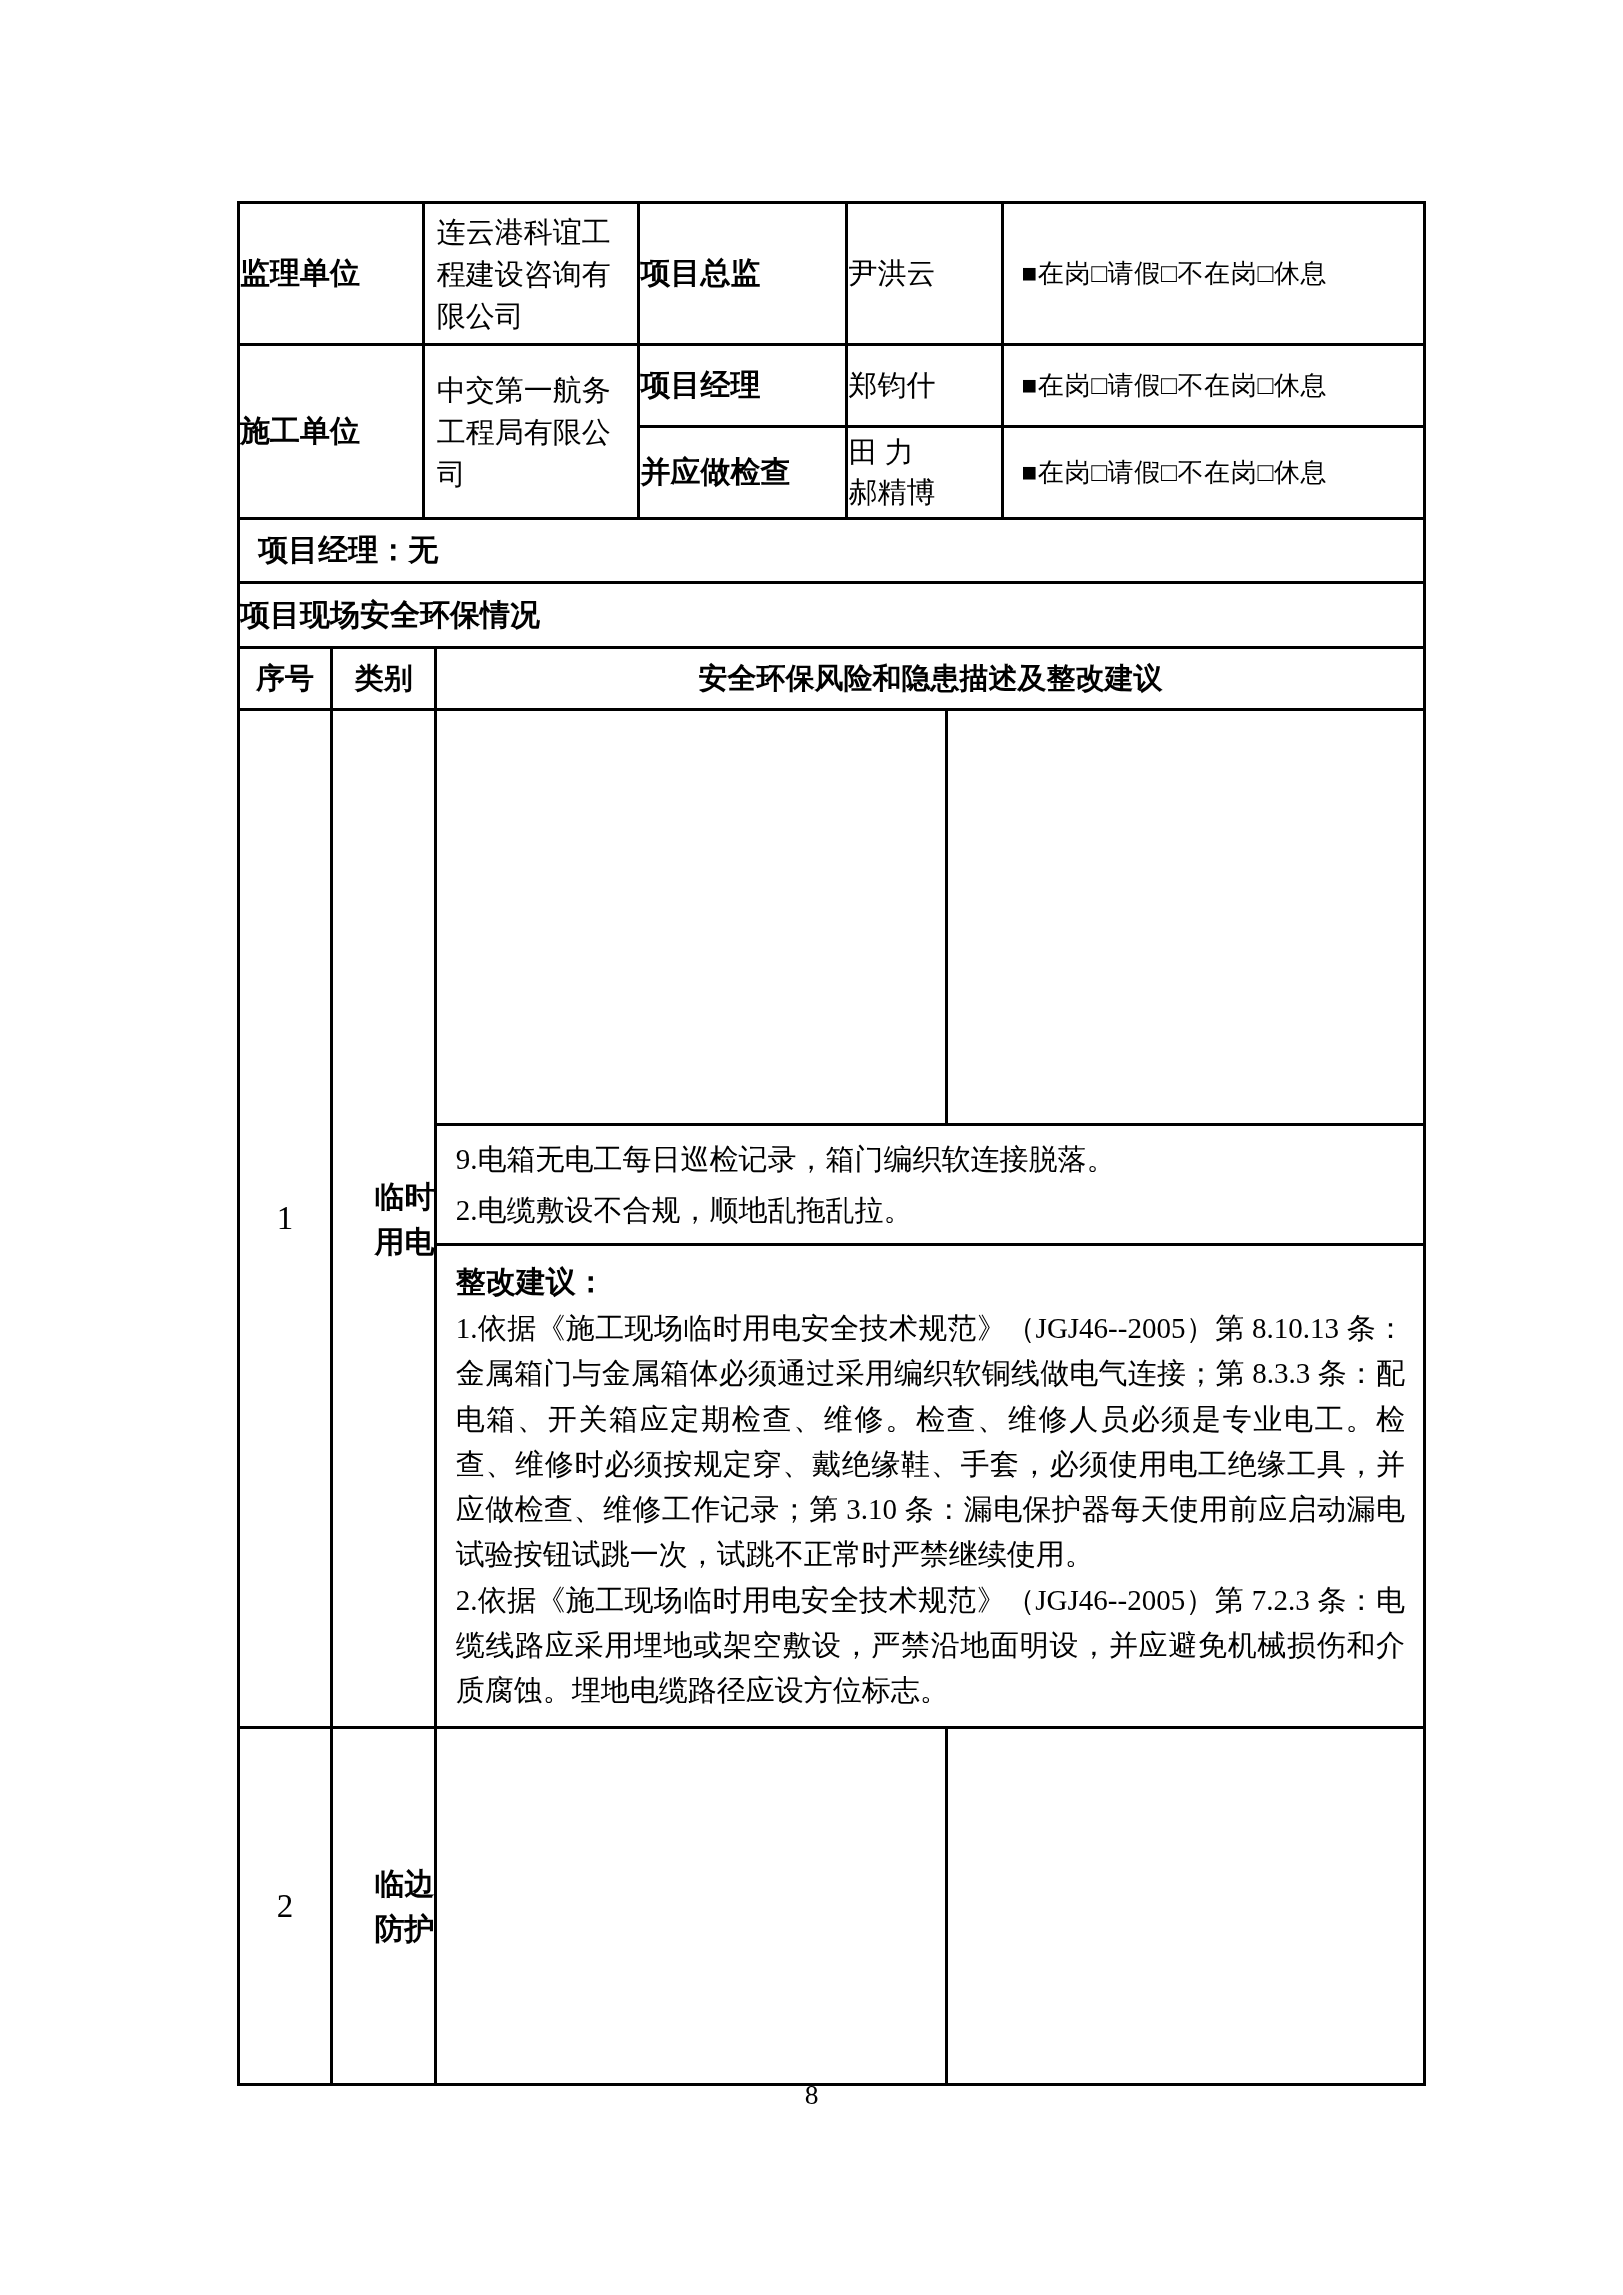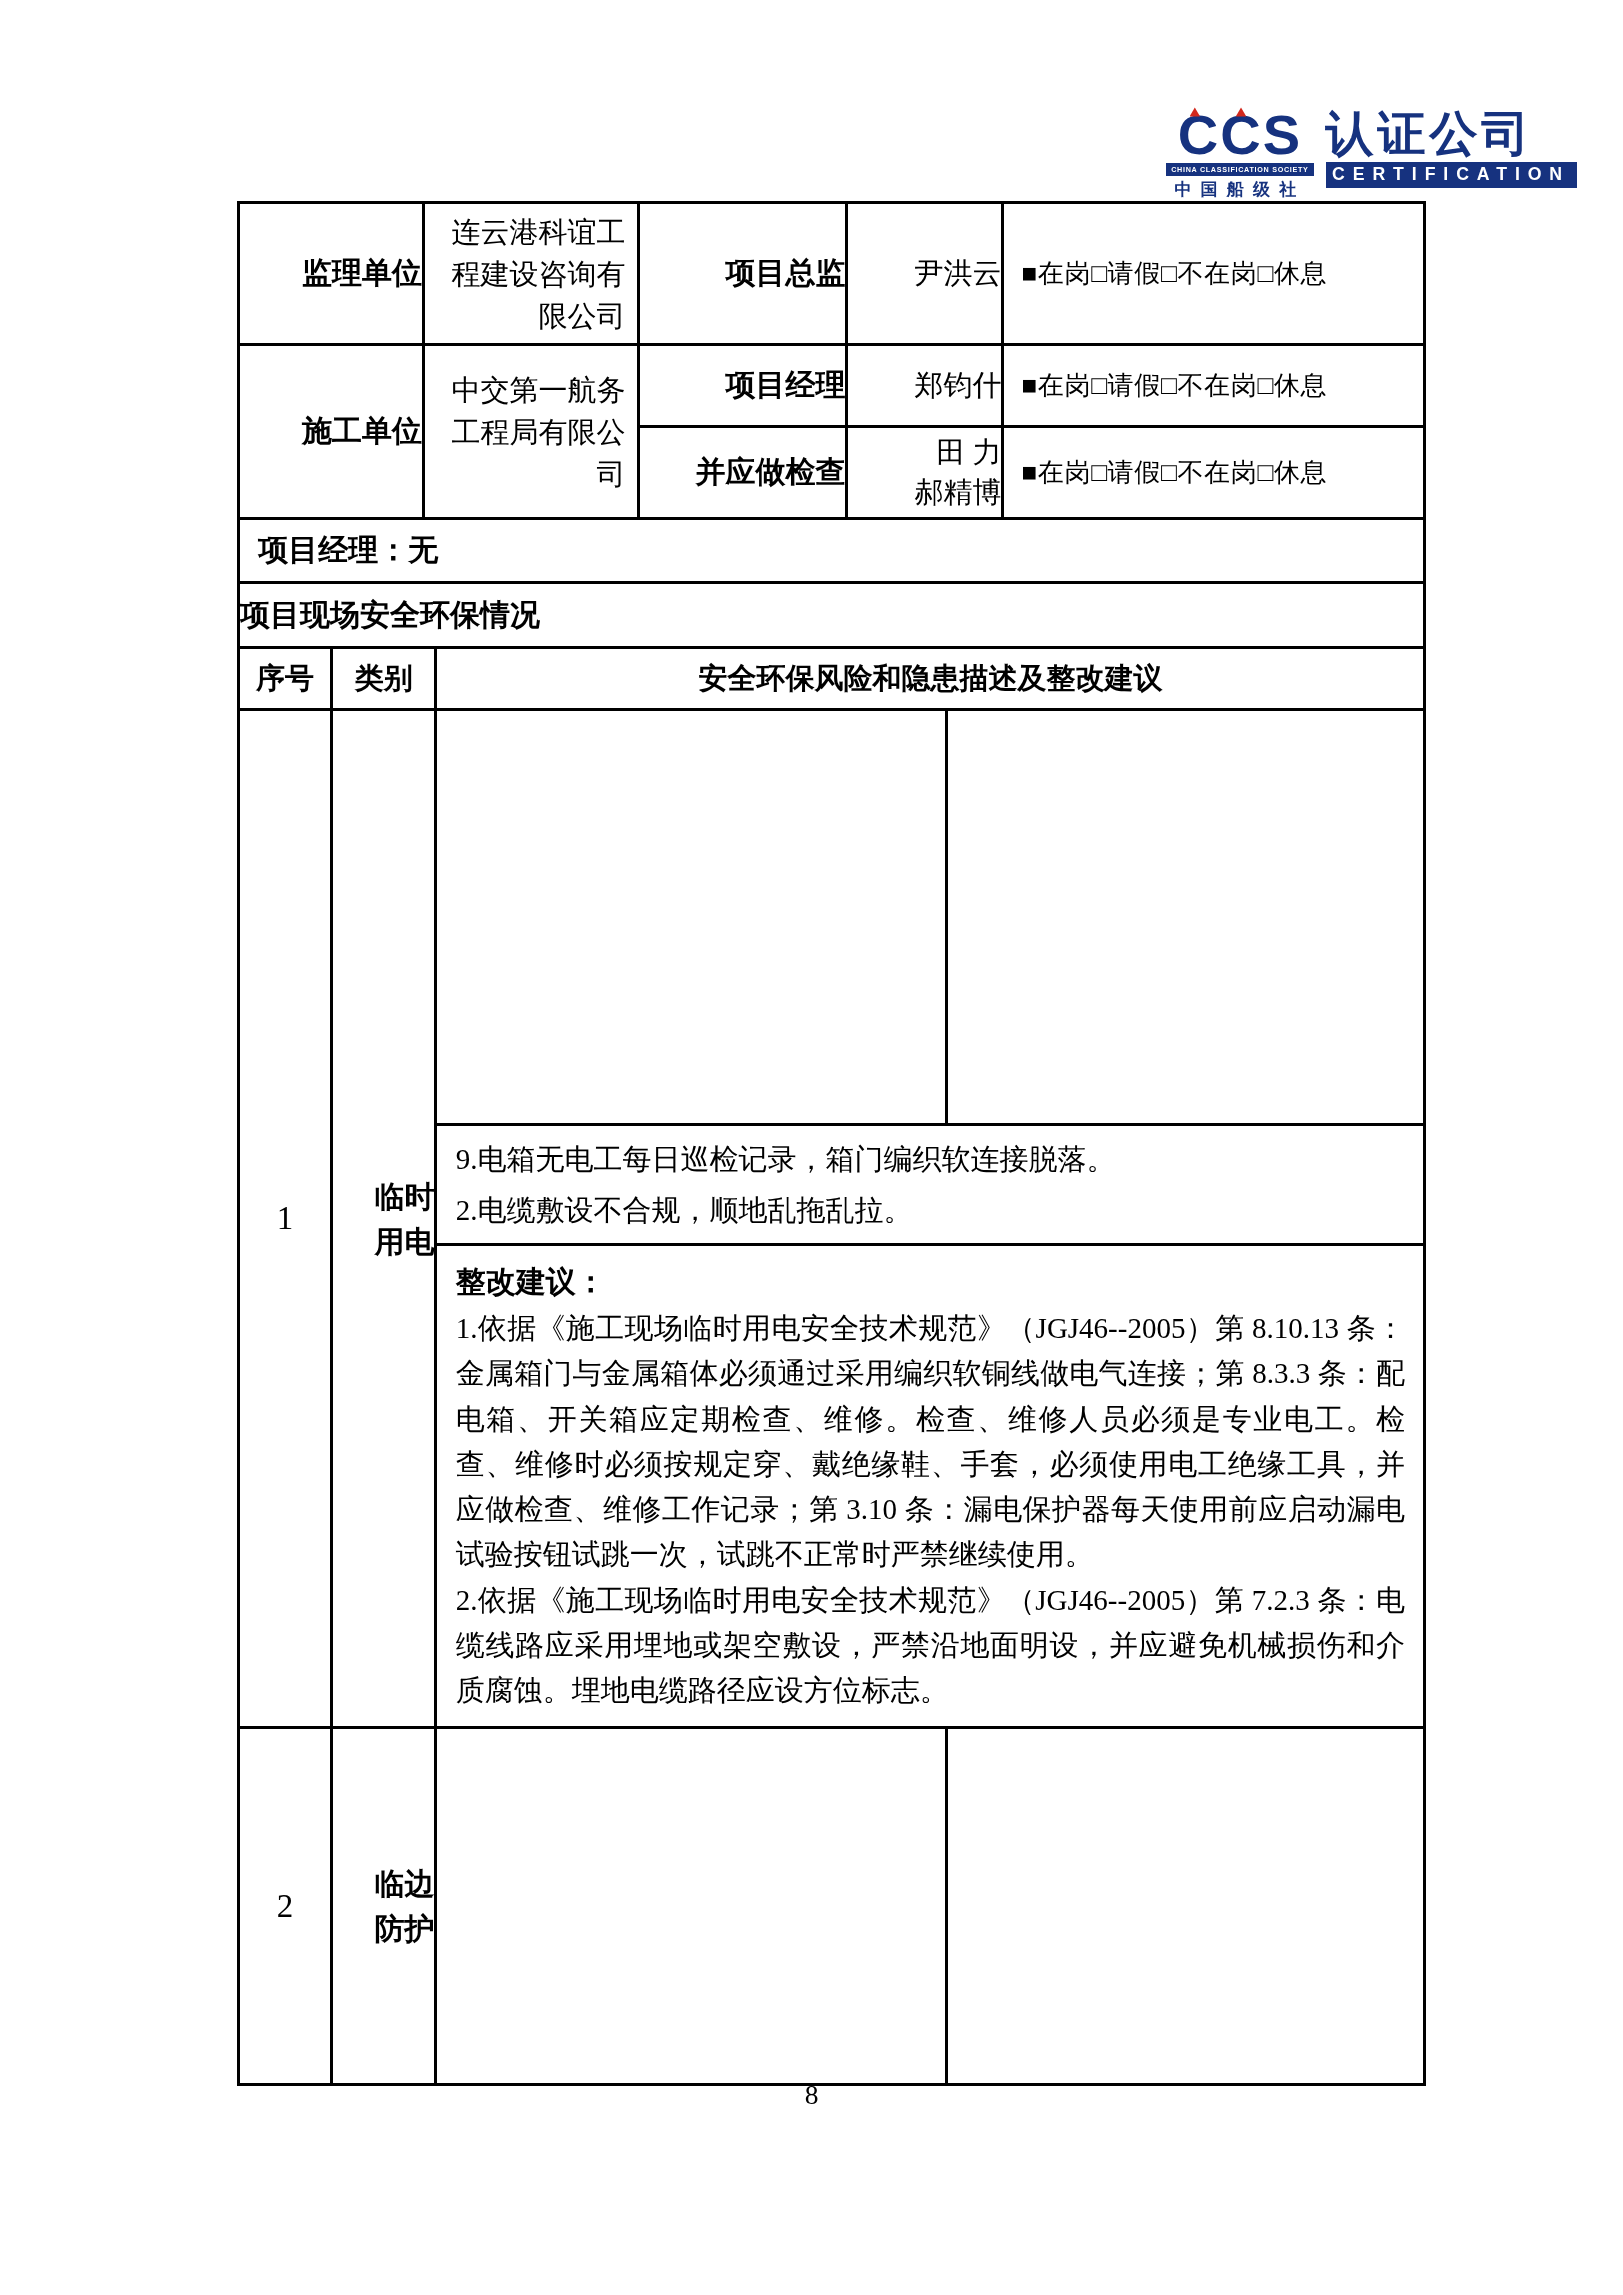--- a/index.html
+++ b/index.html
@@ -21,21 +21,21 @@
   .ccs-red-1 { left:11.8px; top:-2.6px; } .ccs-red-2 { left:58px; top:-2.6px; }
   .ccs-en-bar { margin-top:2.6px; background:#16327f; color:#fff; font-family:"Liberation Sans",sans-serif; font-size:7.2px; font-weight:bold; letter-spacing:0.7px; padding:2px 5.2px; white-space:nowrap; }
   .ccs-cn { margin-top:2px; color:#16327f; font-weight:bold; font-size:17px; letter-spacing:9.2px; white-space:nowrap; }
   .logo-right { display:flex; flex-direction:column; }
   .rz-cn { color:#16327f; font-weight:bold; font-size:48px; line-height:48px; letter-spacing:3.9px; white-space:nowrap; }
   .cert-bar { margin-top:3.9px; background:#16327f; color:#fff; font-family:"Liberation Sans",sans-serif; font-weight:bold; font-size:17.7px; letter-spacing:7.9px; padding:2.6px 6.5px; text-align:center; white-space:nowrap; }
 
   
   table.doc { position:absolute; left:237px; top:201px; width:1187px; border-collapse:collapse; table-layout:fixed; }
   table.doc td { border:3.9px solid #000; vertical-align:middle; overflow:hidden; }
-  .c-center { text-align:right;margin-top:44px; }
+  .c-center { text-align:left;margin-top:44px; }
   .hdr { font-weight:bold; font-size:30px; }
   .val { font-size:29px; }
   .status { font-size:26px; padding-left:17px; letter-spacing:0.7px; }
   .company { font-size:29px; line-height:1.45; padding:6.5px 11.8px; }
   .problems-cell { font-weight:bold; font-size:30px; padding-left:18.3px; }
   .sec-title { font-weight:bold; font-size:30px; text-align:left; }
   .col-hdr { font-weight:bold; font-size:29px; text-align:center; }
   .no-cell { font-size:33px; text-align:center; }
   .cat-cell { font-weight:bold; font-size:30px; text-align:right; line-height:1.5; }
   .photo-cell { padding:10.5px 9.2px; vertical-align:top; }
@@ -90,35 +90,20 @@
   .p4-deck { position:absolute; left:0; bottom:0; width:100%; height:13%; background:#cdc0a8; }
   .p4-deck-grate { position:absolute; left:28%; bottom:0; width:44%; height:17%; background:repeating-linear-gradient(90deg,#c9c3b4 0 11.8px,#b2ac9c 11.8px 14.4px); transform:perspective(196px) rotateX(18deg); }
 
   .page-num { position:absolute; left:0; top:2079px; width:100%; text-align:center; font-size:27.5px; }
 </style>
 </head>
 <body>
 
 <div class="page">
 
-  <div class="logo">
-    <div class="logo-left">
-      <div class="ccs-text">
-        <span>CCS</span>
-        <span class="ccs-red-1"></span>
-        <span class="ccs-red-2"></span>
-      </div>
-      <div class="ccs-en-bar">CHINA CLASSIFICATION SOCIETY</div>
-      <div class="ccs-cn">中国船级社</div>
-    </div>
-    <div class="logo-right">
-      <div class="rz-cn">认证公司</div>
-      <div class="cert-bar">CERTIFICATION</div>
-    </div>
-  </div>
 
   <table class="doc">
     <colgroup>
       <col style="width:93px">
         <col style="width:92px">
         <col style="width:12.4px">
         <col style="width:203px">
       <col style="width:208px">
         <col style="width:100px">
         <col style="width:56px">

